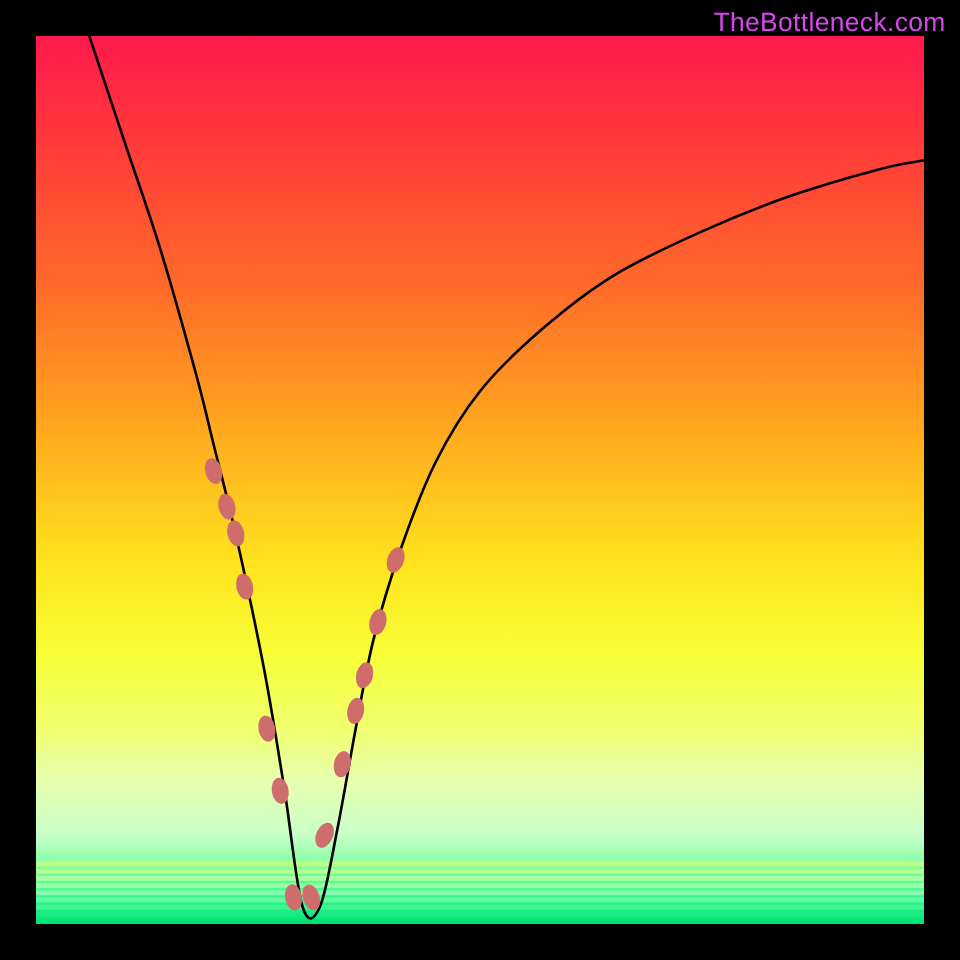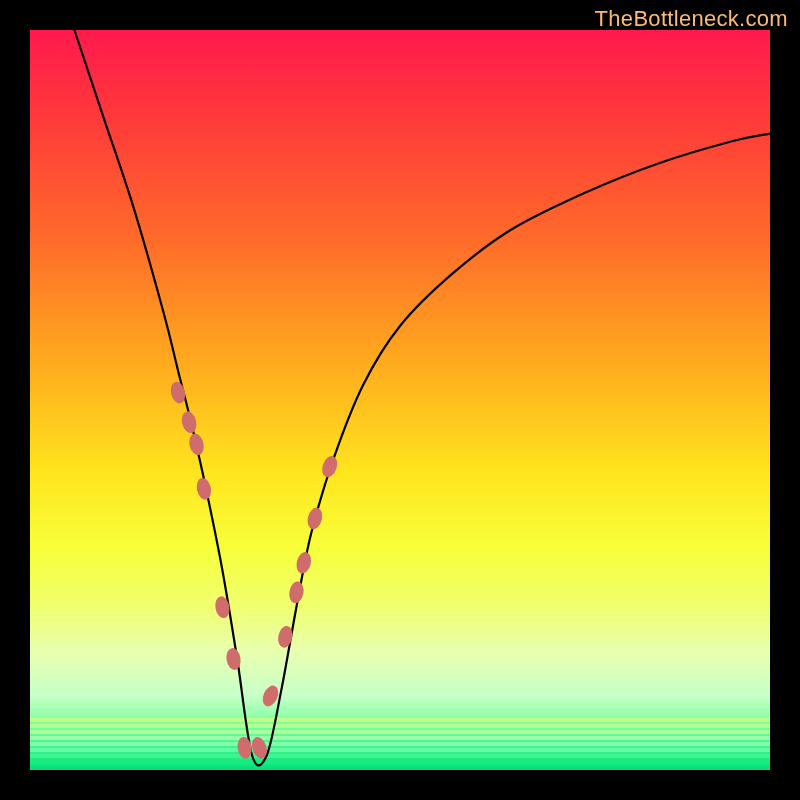--- a/index.html
+++ b/index.html
@@ -49,21 +49,21 @@
   .stripes div {
     position: absolute;
     left: 0;
     right: 0;
     height: 3px;
   }
   .watermark {
     position: absolute;
     top: 6px;
     right: 12px;
-    color: #fdba74;
+    color: #d946ef;
     font-size: 22px;
     font-weight: 500;
     letter-spacing: 0.3px;
     user-select: none;
   }
   svg.curve {
     position: absolute;
     left: 0;
     top: 0;
     width: 740px;

